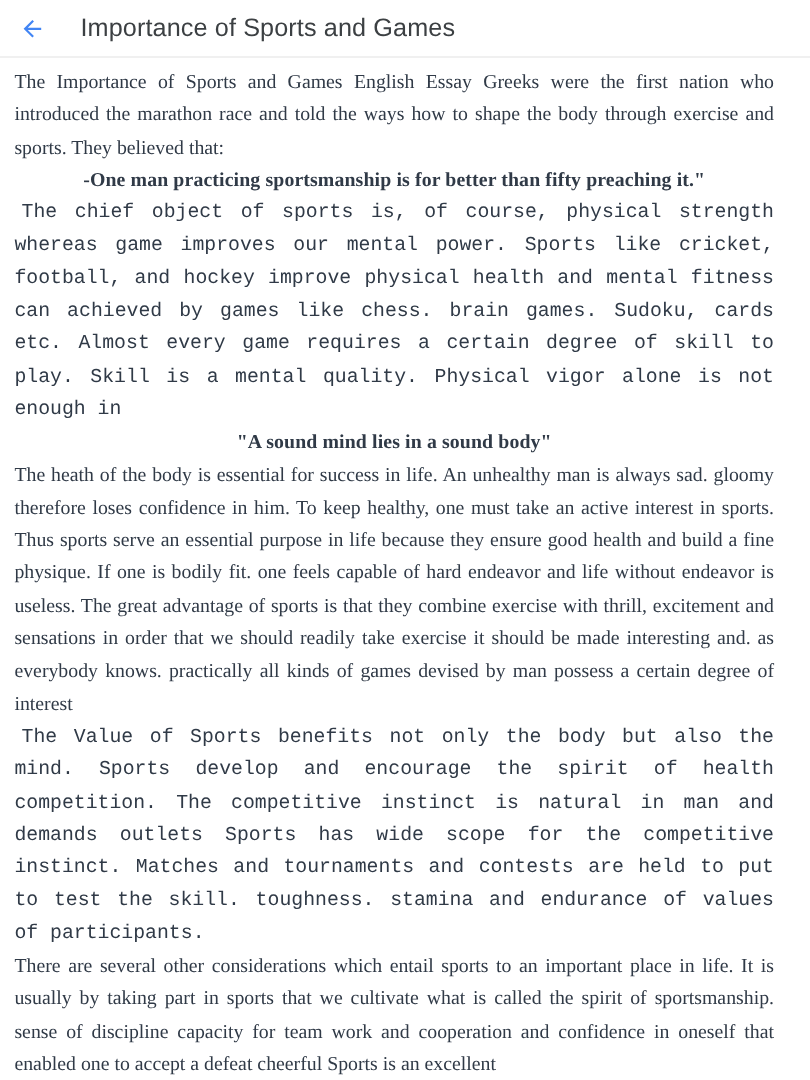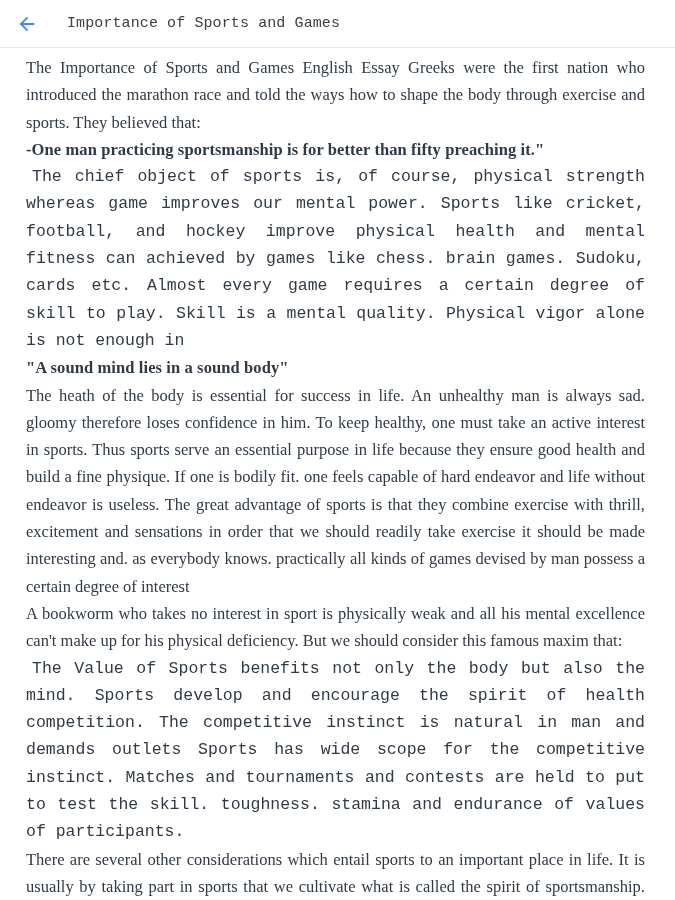--- a/index.html
+++ b/index.html
@@ -35,43 +35,42 @@
     align-items: center;
     justify-content: center;
     border: none;
     background: transparent;
     padding: 0;
     cursor: pointer;
   }
   .back-btn svg { display: block; }
   .appbar-title {
     margin-left: 27px;
-    font-size: 15px;
+    font-size: 21px;
     font-weight: 400;
     color: #3c4043;
     letter-spacing: 0.1px;
     white-space: nowrap;
-    font-family: Liberation Mono, monospace;
   }
   .content {
     flex: 1 1 auto;
-    padding: 6px 30px 0 26px;
+    padding: 6px 30px 0 12px;
     font-family: "Liberation Serif", "DejaVu Serif", serif;
     font-size: 16.5px;
     line-height: 27.3px;
     color: #303a47;
     text-align: justify;
     overflow: hidden;
   }
   .content p { margin: 0; }
   .para { text-align: justify; }
   .para.indent { text-indent: 6px; font-family: Liberation Mono, monospace; }
   .quote {
     font-weight: 700;
-    text-align: left;
+    text-align: center;
     letter-spacing: 0.1px;
   }
 </style>
 </head>
 <body>
 
 <div class="screen">
 
   <div class="appbar">
     <button class="back-btn" aria-label="Back">
@@ -83,18 +82,17 @@
     </button>
     <div class="appbar-title">Importance of Sports and Games</div>
   </div>
 
   <div class="content">
     <p class="para">The Importance of Sports and Games English Essay Greeks were the first nation who introduced the marathon race and told the ways how to shape the body through exercise and sports. They believed that:</p>
     <p class="quote">-One man practicing sportsmanship is for better than fifty preaching it."</p>
     <p class="para indent">The chief object of sports is, of course, physical strength whereas game improves our mental power. Sports like cricket, football, and hockey improve physical health and mental fitness can achieved by games like chess. brain games. Sudoku, cards etc. Almost every game requires a certain degree of skill to play. Skill is a mental quality. Physical vigor alone is not enough in</p>
     <p class="quote">"A sound mind lies in a sound body"</p>
     <p class="para">The heath of the body is essential for success in life. An unhealthy man is always sad. gloomy therefore loses confidence in him. To keep healthy, one must take an active interest in sports. Thus sports serve an essential purpose in life because they ensure good health and build a fine physique. If one is bodily fit. one feels capable of hard endeavor and life without endeavor is useless. The great advantage of sports is that they combine exercise with thrill, excitement and sensations in order that we should readily take exercise it should be made interesting and. as everybody knows. practically all kinds of games devised by man possess a certain degree of interest</p>
-    <p class="para">A bookworm who takes no interest in sport is physically weak and all his mental excellence can't make up for his physical deficiency. But we should consider this famous maxim that:</p>
     <p class="para indent">The Value of Sports benefits not only the body but also the mind. Sports develop and encourage the spirit of health competition. The competitive instinct is natural in man and demands outlets Sports has wide scope for the competitive instinct. Matches and tournaments and contests are held to put to test the skill. toughness. stamina and endurance of values of participants.</p>
     <p class="para">There are several other considerations which entail sports to an important place in life. It is usually by taking part in sports that we cultivate what is called the spirit of sportsmanship. sense of discipline capacity for team work and cooperation and confidence in oneself that enabled one to accept a defeat cheerful Sports is an excellent</p>
   </div>
 
 </div>
 
 </body></html>

